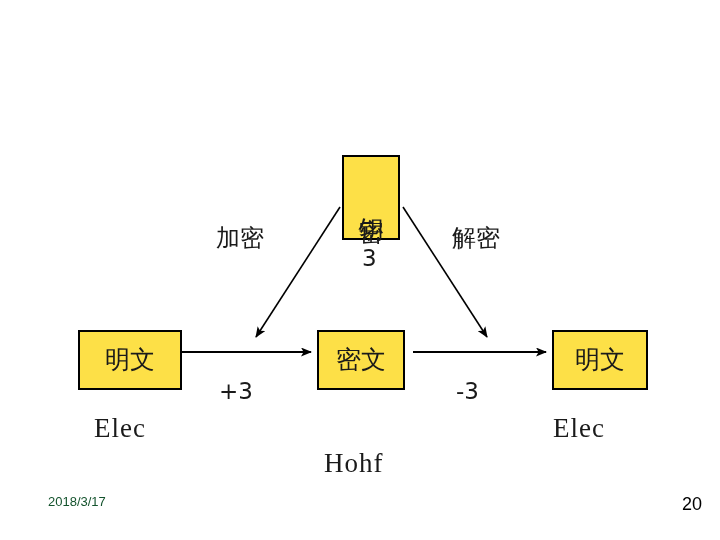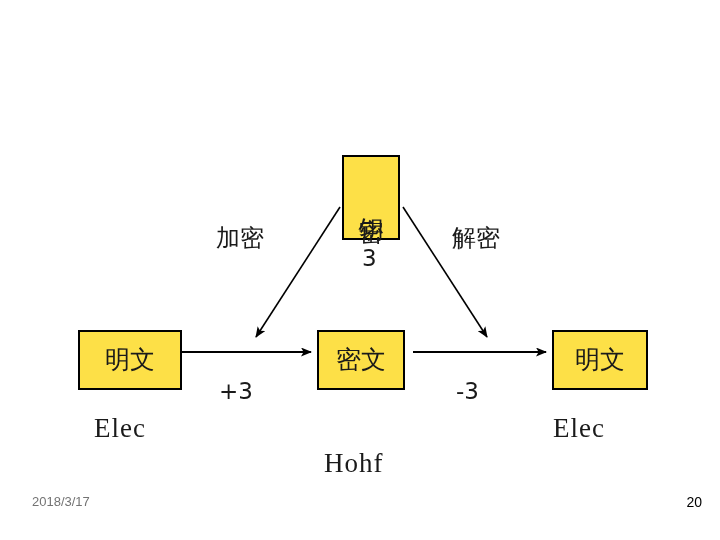--- a/index.html
+++ b/index.html
@@ -94,32 +94,32 @@
   #label-plus3     { left: 219px; top: 378px; }
   #label-minus3    { left: 456px; top: 378px; }
 
   #label-code-left   { left: 94px;  top: 413px; }
   #label-code-mid    { left: 324px; top: 413px; margin-top: 35px; }
   #label-code-right  { left: 553px; top: 413px; }
 
   
   #footer-date {
     position: absolute;
-    left: 32px;
+    left: 48px;
     top: 494px;
     font-family: "Liberation Sans", sans-serif;
     font-size: 13px;
-    color: #737373;
+    color: #14532d;
   }
   #footer-page {
     position: absolute;
     right: 18px;
     top: 494px;
     font-family: "Liberation Sans", sans-serif;
-    font-size: 14px;
+    font-size: 18px;
     color: #000000;
   }
 </style>
 </head>
 <body>
 
 <div id="slide">
 
   <svg id="diagram-svg" viewBox="0 0 720 540" xmlns="http://www.w3.org/2000/svg">
     <defs>

